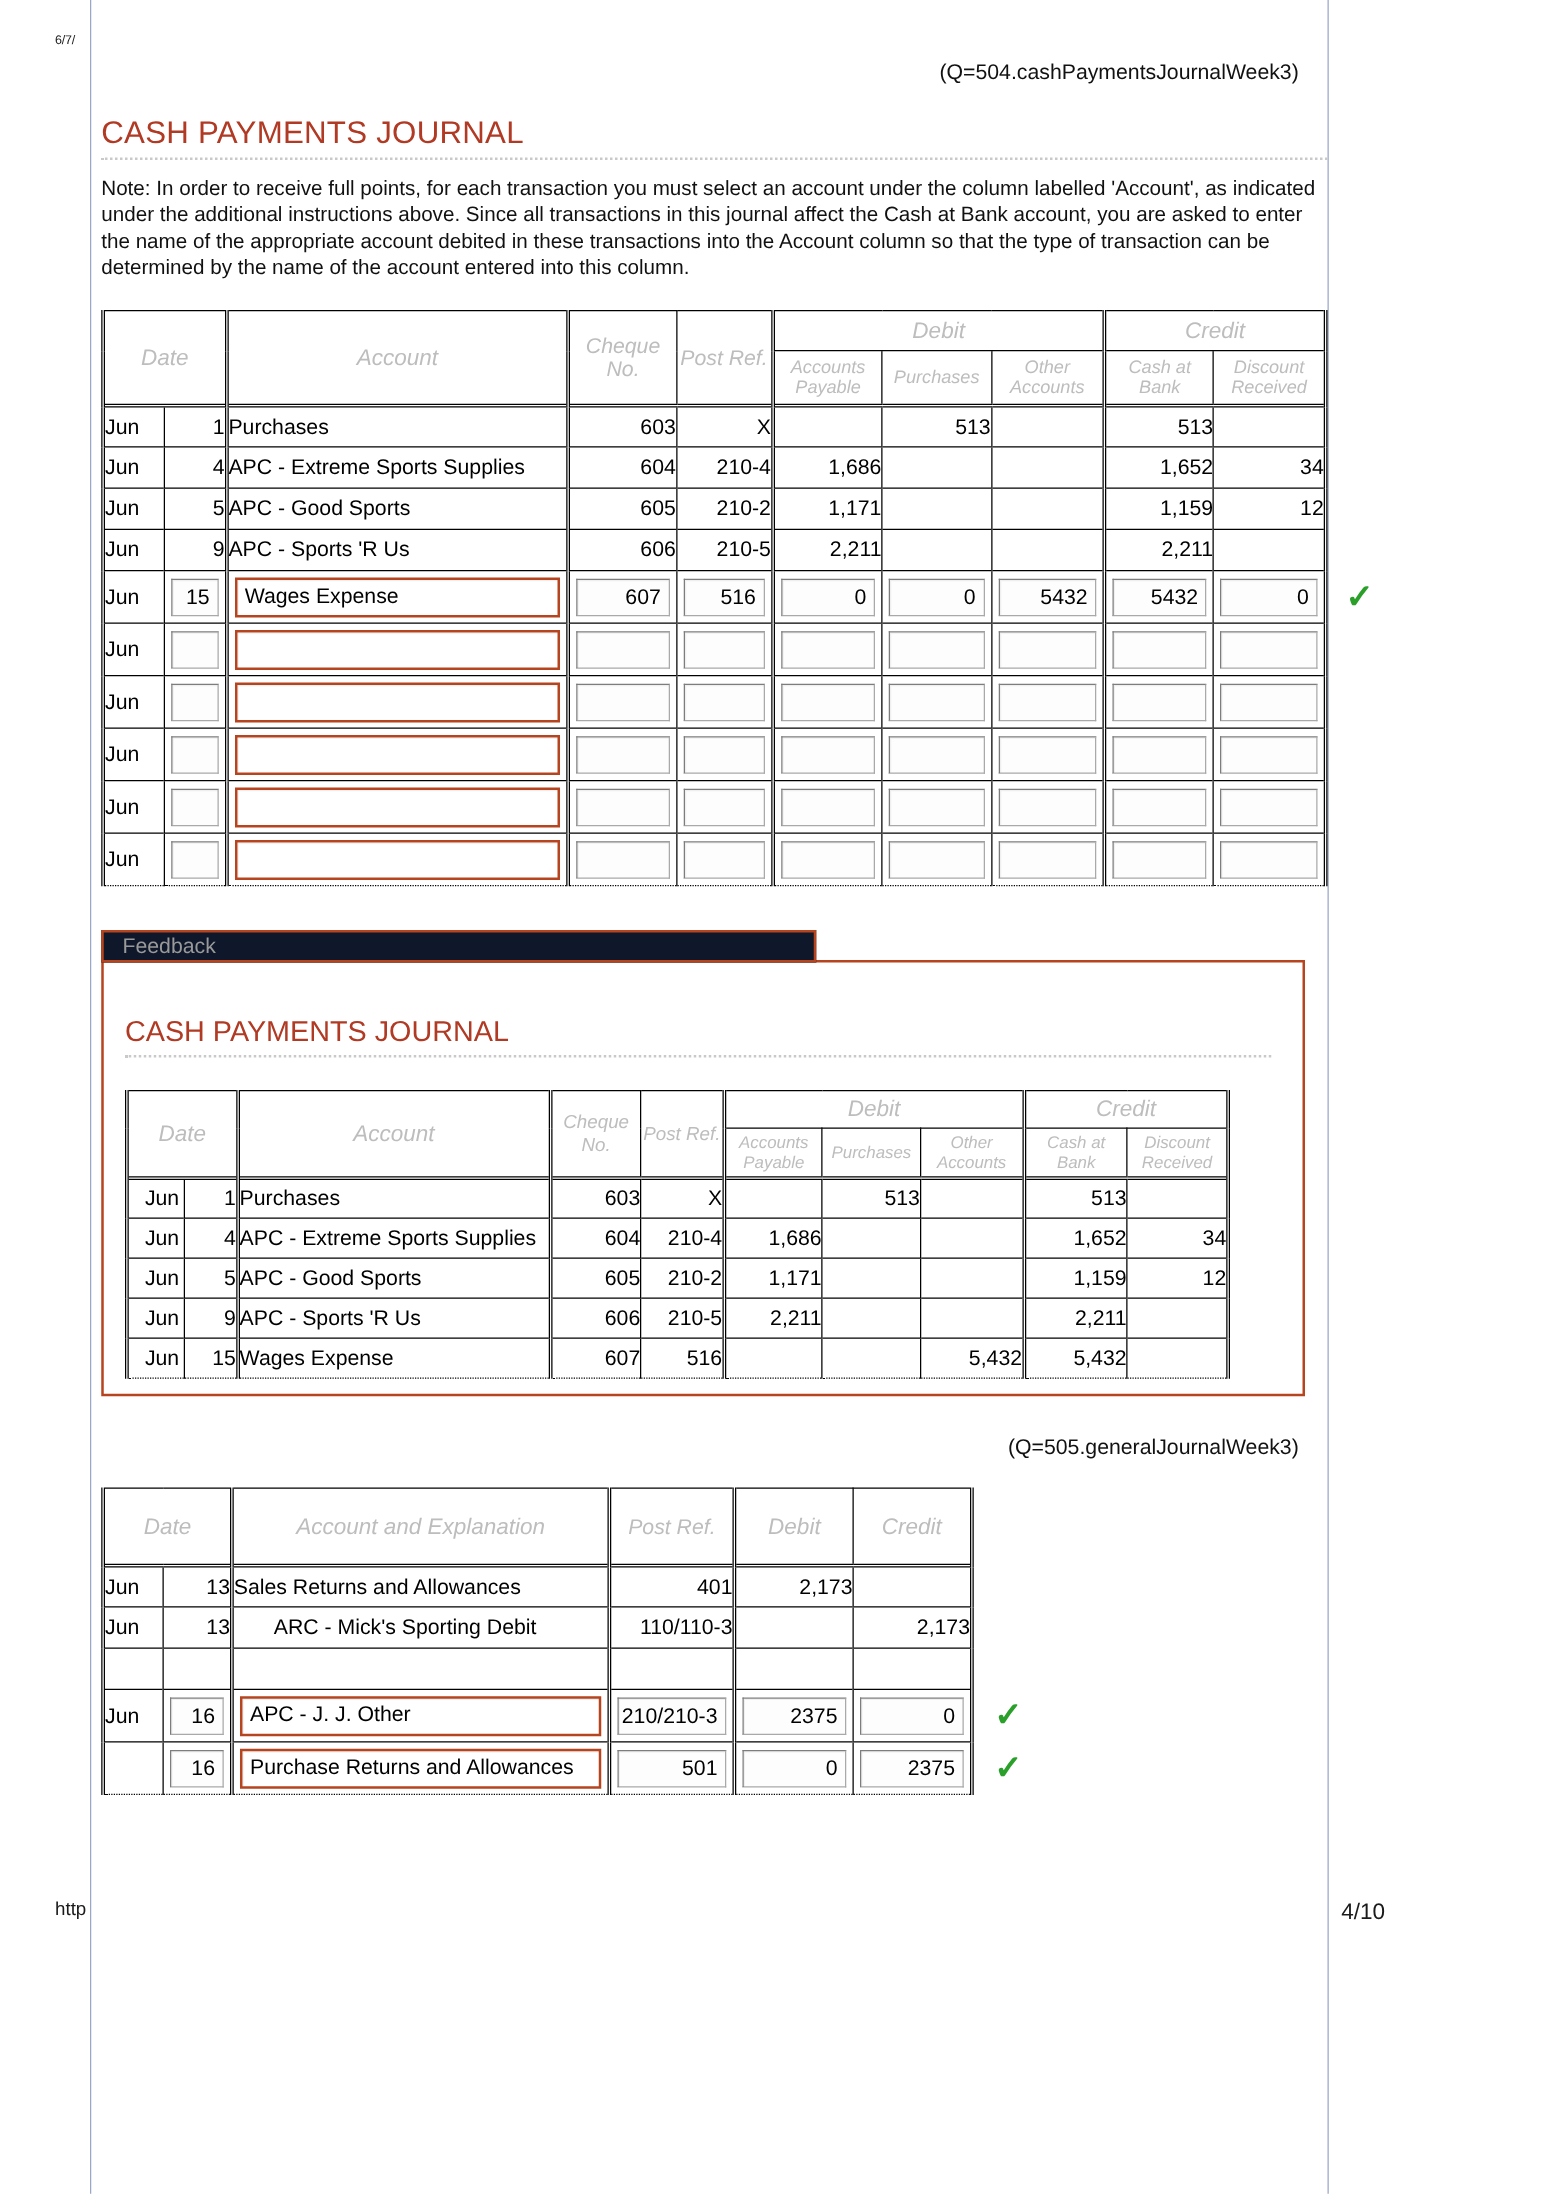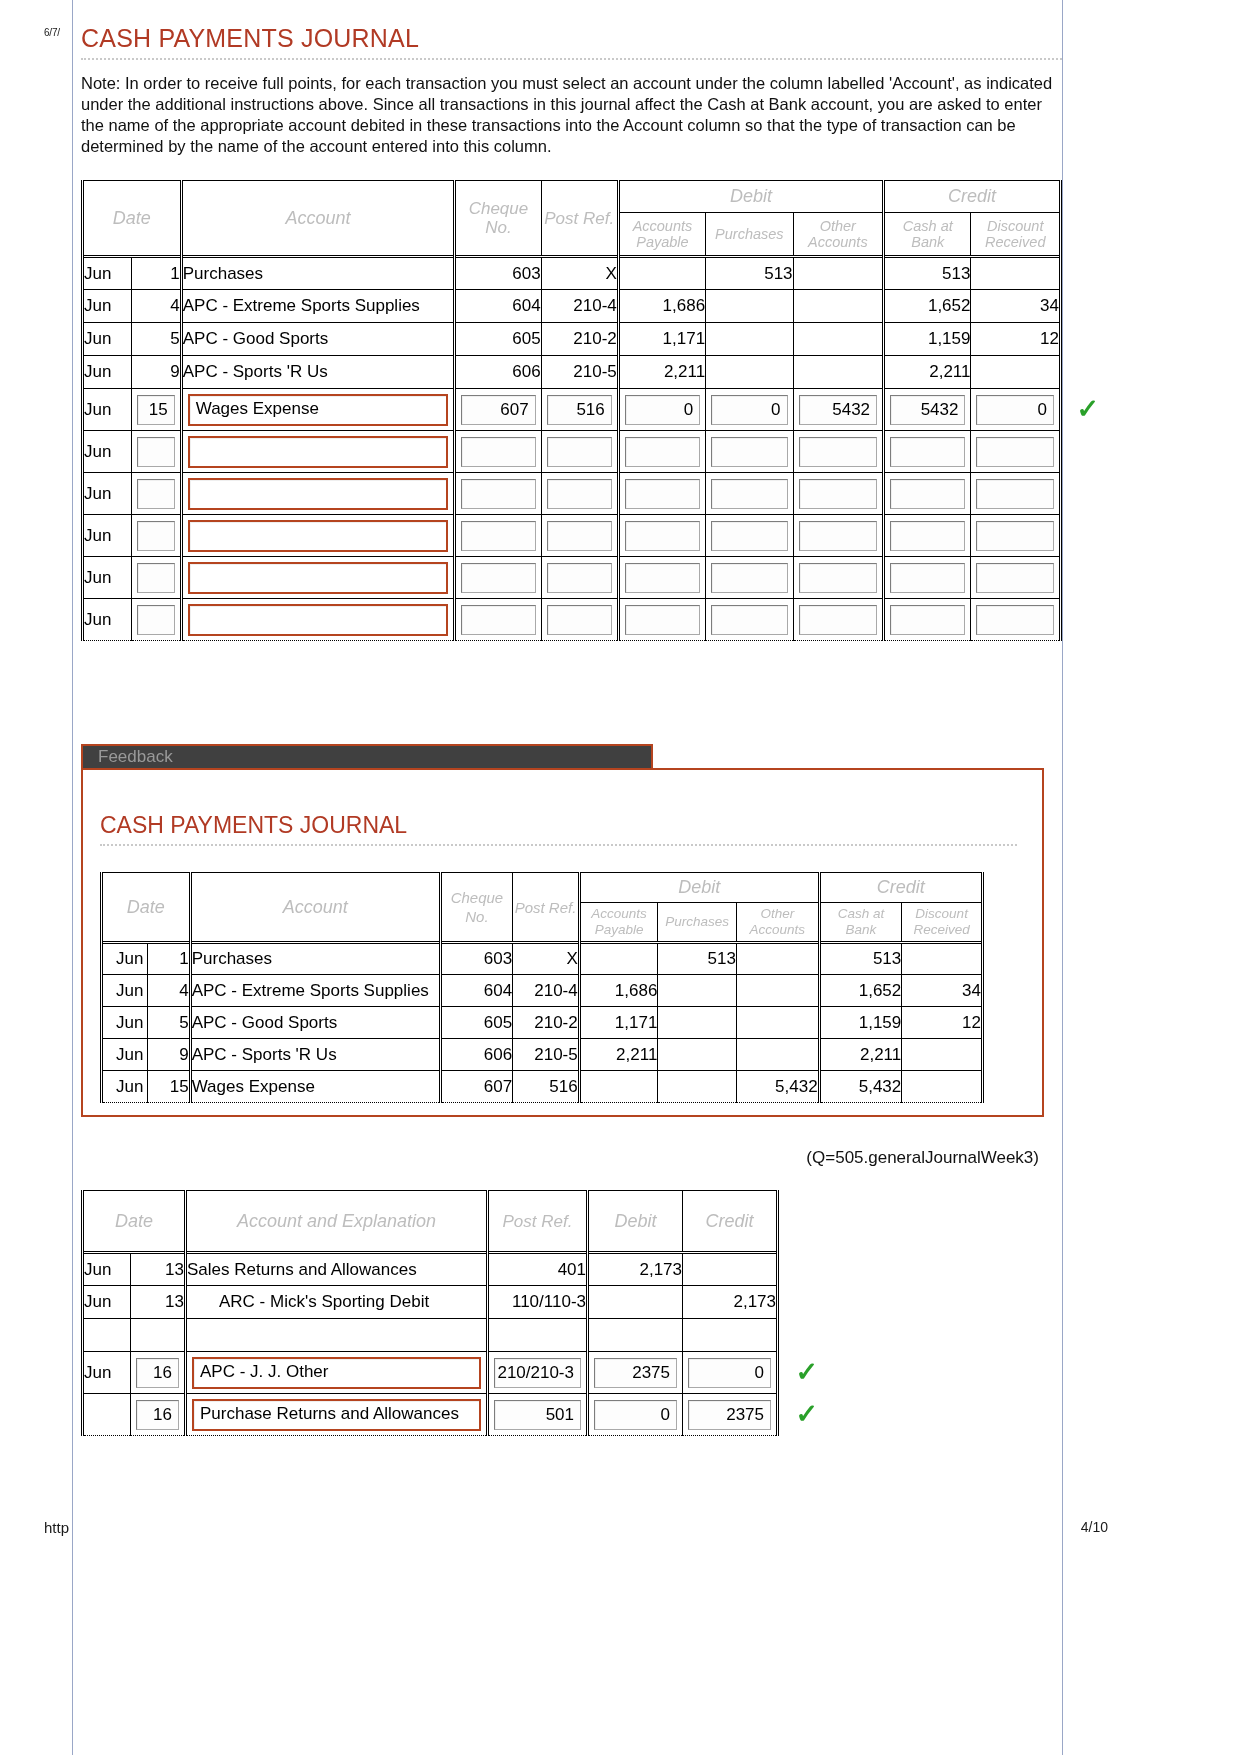--- a/index.html
+++ b/index.html
@@ -21,21 +21,21 @@
     font-size:10px; color:#1a1a1a; letter-spacing:-0.2px;
     white-space:nowrap; overflow:hidden; width:30px;
   }
   .ftr-left {
     position:absolute; left:44px; top:1519px;
     font-size:15px; color:#1a1a1a;
     white-space:nowrap; overflow:hidden; width:30px;
   }
   .ftr-right {
     position:absolute; right:132px; top:1519px;
-    font-size:14px; color:#1a1a1a;
+    font-size:18px; color:#1a1a1a;
   }
 
   .content { position:absolute; left:81px; top:0; width:981px; }
 
   .qtag { text-align:right; font-size:17px; color:#111; padding-right:23px; }
 
   h1.journal-title {
     color:#b13a24;
     font-weight:400;
     font-size:25px;
@@ -119,21 +119,21 @@
     font-weight:bold;
     line-height:1;
   }
 
   
   .fb-wrap { position:absolute; left:81px; top:744px; width:963px; }
   .fb-legend {
     position:absolute; left:0; top:0;
     width:572px; height:26px;
     border:2px solid #b5441f;
-    background:#404040;
+    background:#0f172a;
     font-size:17px; color:#999;
     padding-left:15px; line-height:22px;
     z-index:2;
   }
   .fb-box {
     position:absolute; left:0; top:24px;
     width:963px; height:349px;
     border:2px solid #b5441f;
     background:#fff;
   }
@@ -149,20 +149,21 @@
 
 <div class="page-left-rule"></div>
 <div class="page-right-rule"></div>
 
 <div class="hdr-left">6/7/</div>
 <div class="ftr-left">http</div>
 <div class="ftr-right">4/10</div>
 
 <div class="content" style="top:0;">
 
+  <div class="qtag" style="margin-top:48px;">(Q=504.cashPaymentsJournalWeek3)</div>
 
   <h1 class="journal-title" style="margin-top:24px;">CASH PAYMENTS JOURNAL</h1>
 
   <p class="note">Note: In order to receive full points, for each transaction you must select an account under the column labelled 'Account', as indicated under the additional instructions above. Since all transactions in this journal affect the Cash at Bank account, you are asked to enter the name of the appropriate account debited in these transactions into the Account column so that the type of transaction can be determined by the name of the account entered into this column.</p>
 
   <table class="j" style="margin-top:23px;">
     <colgroup>
       <col style="width:48px">
         <col style="width:48px">
       <col style="width:266px">

